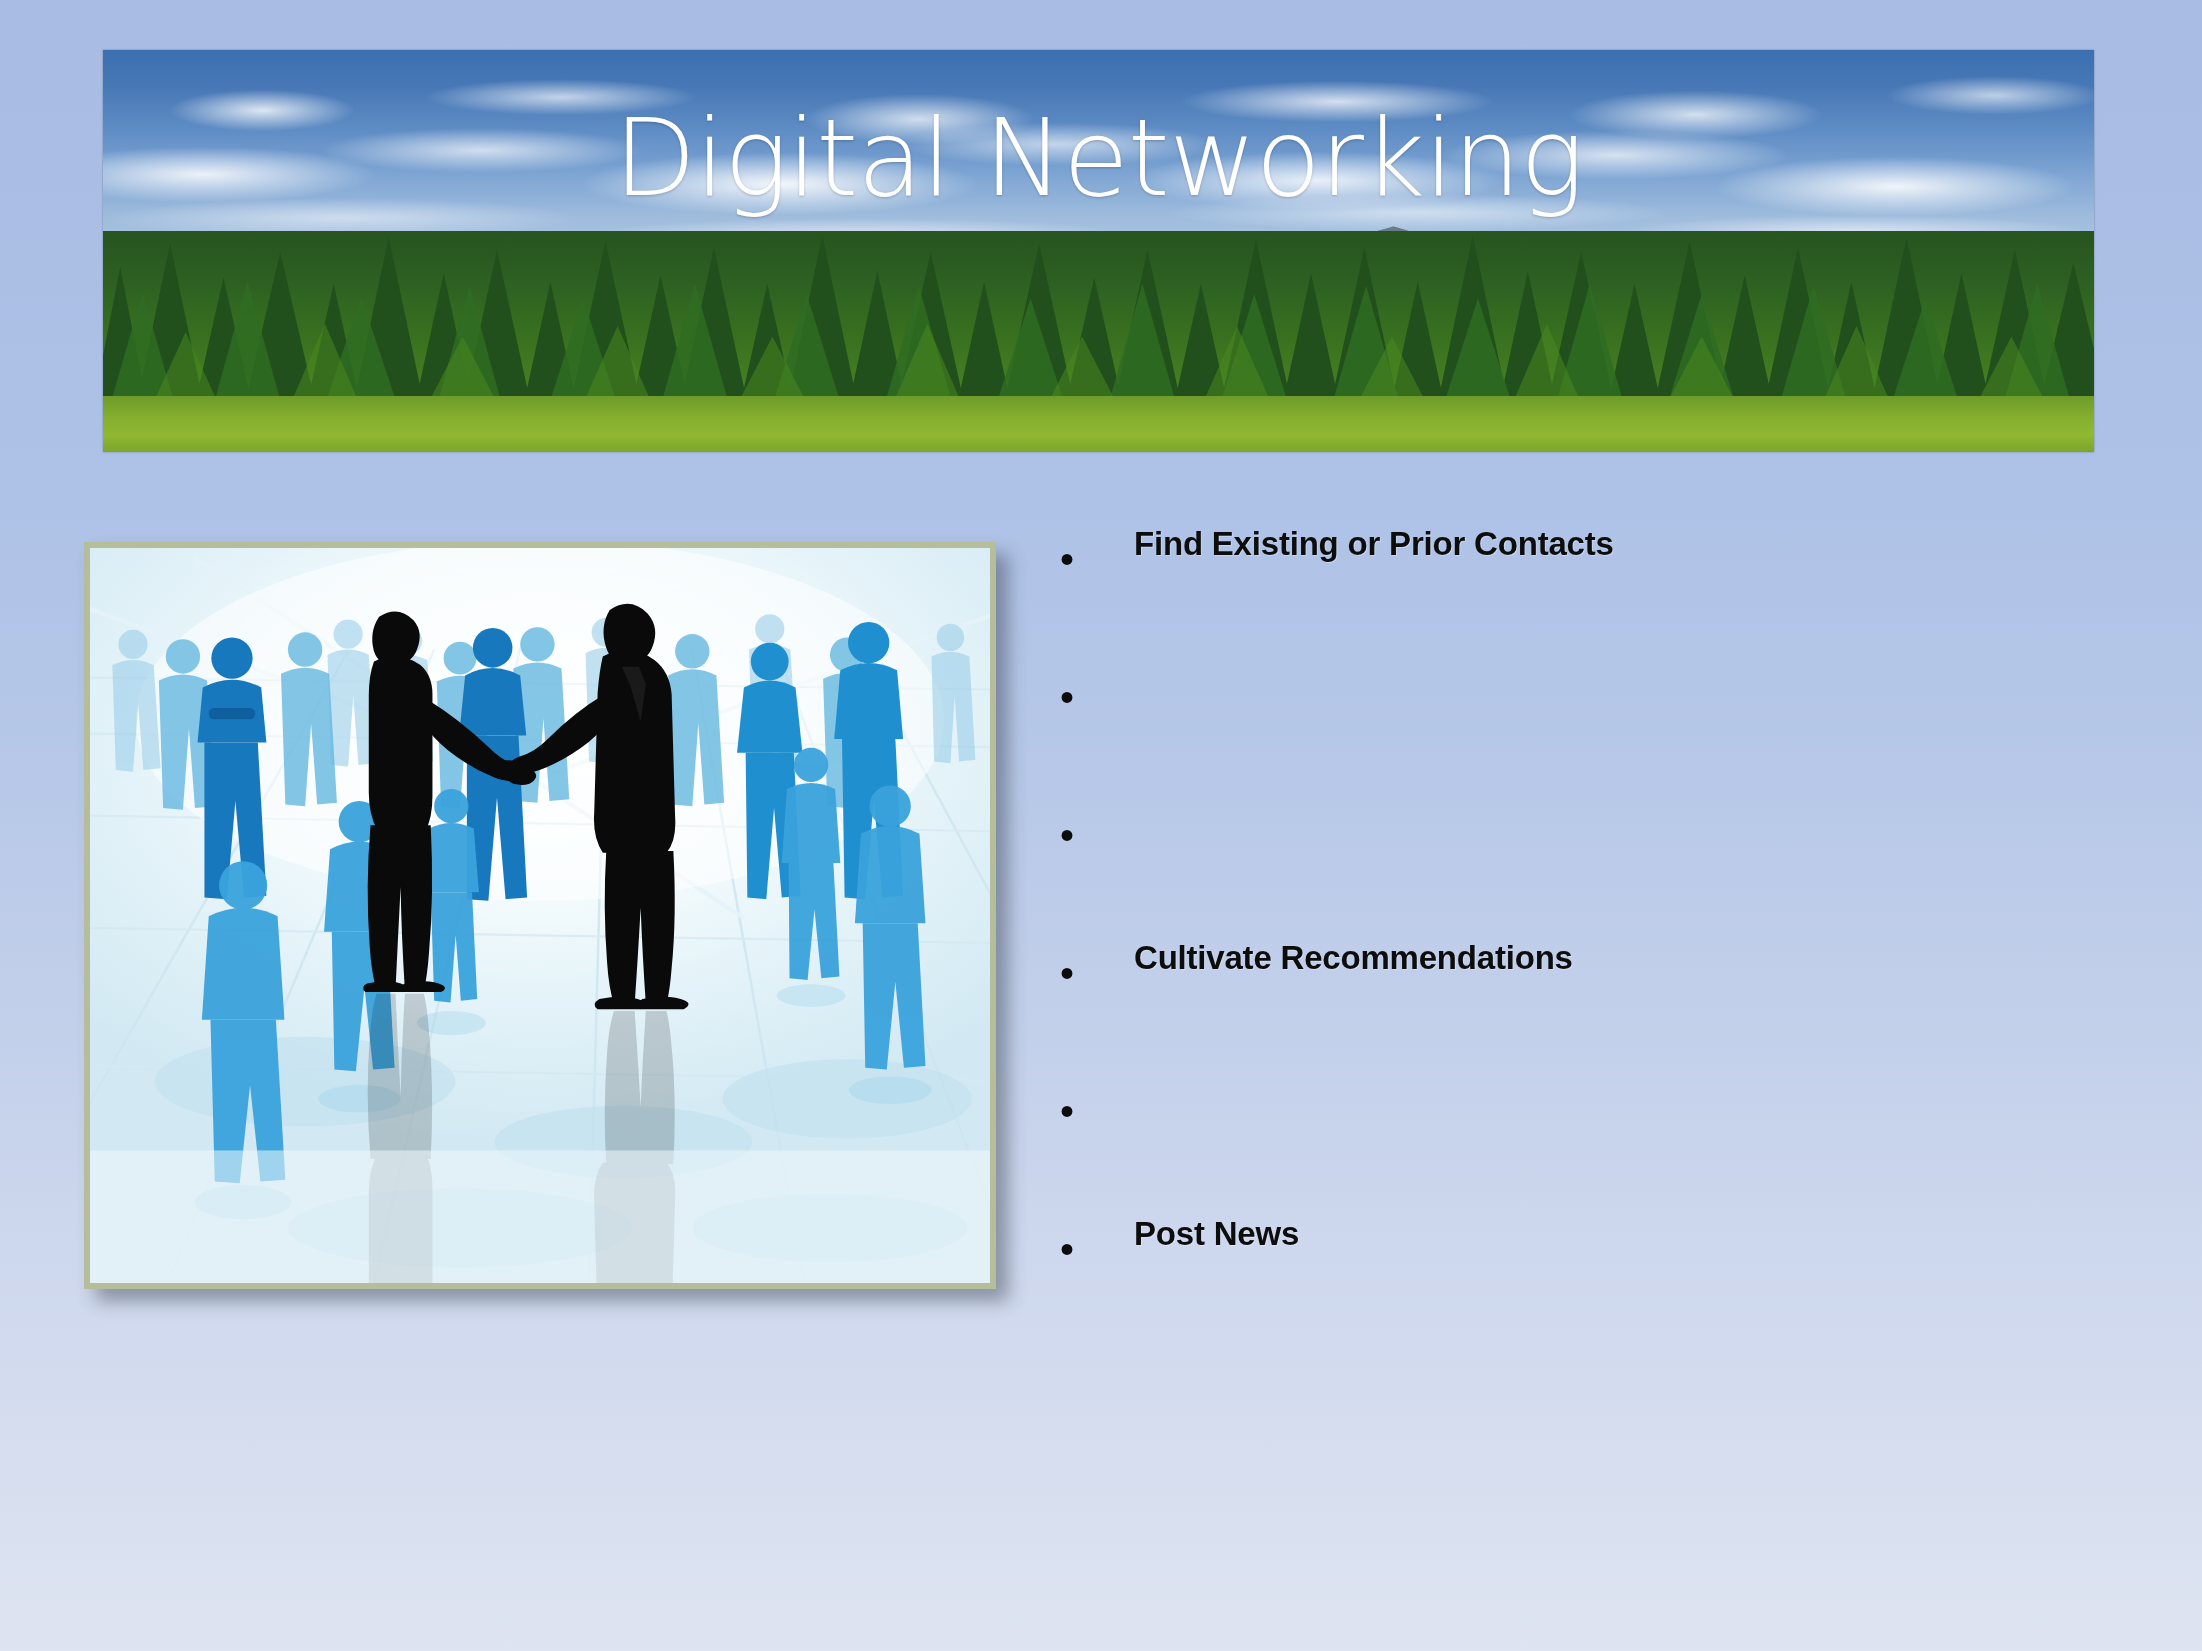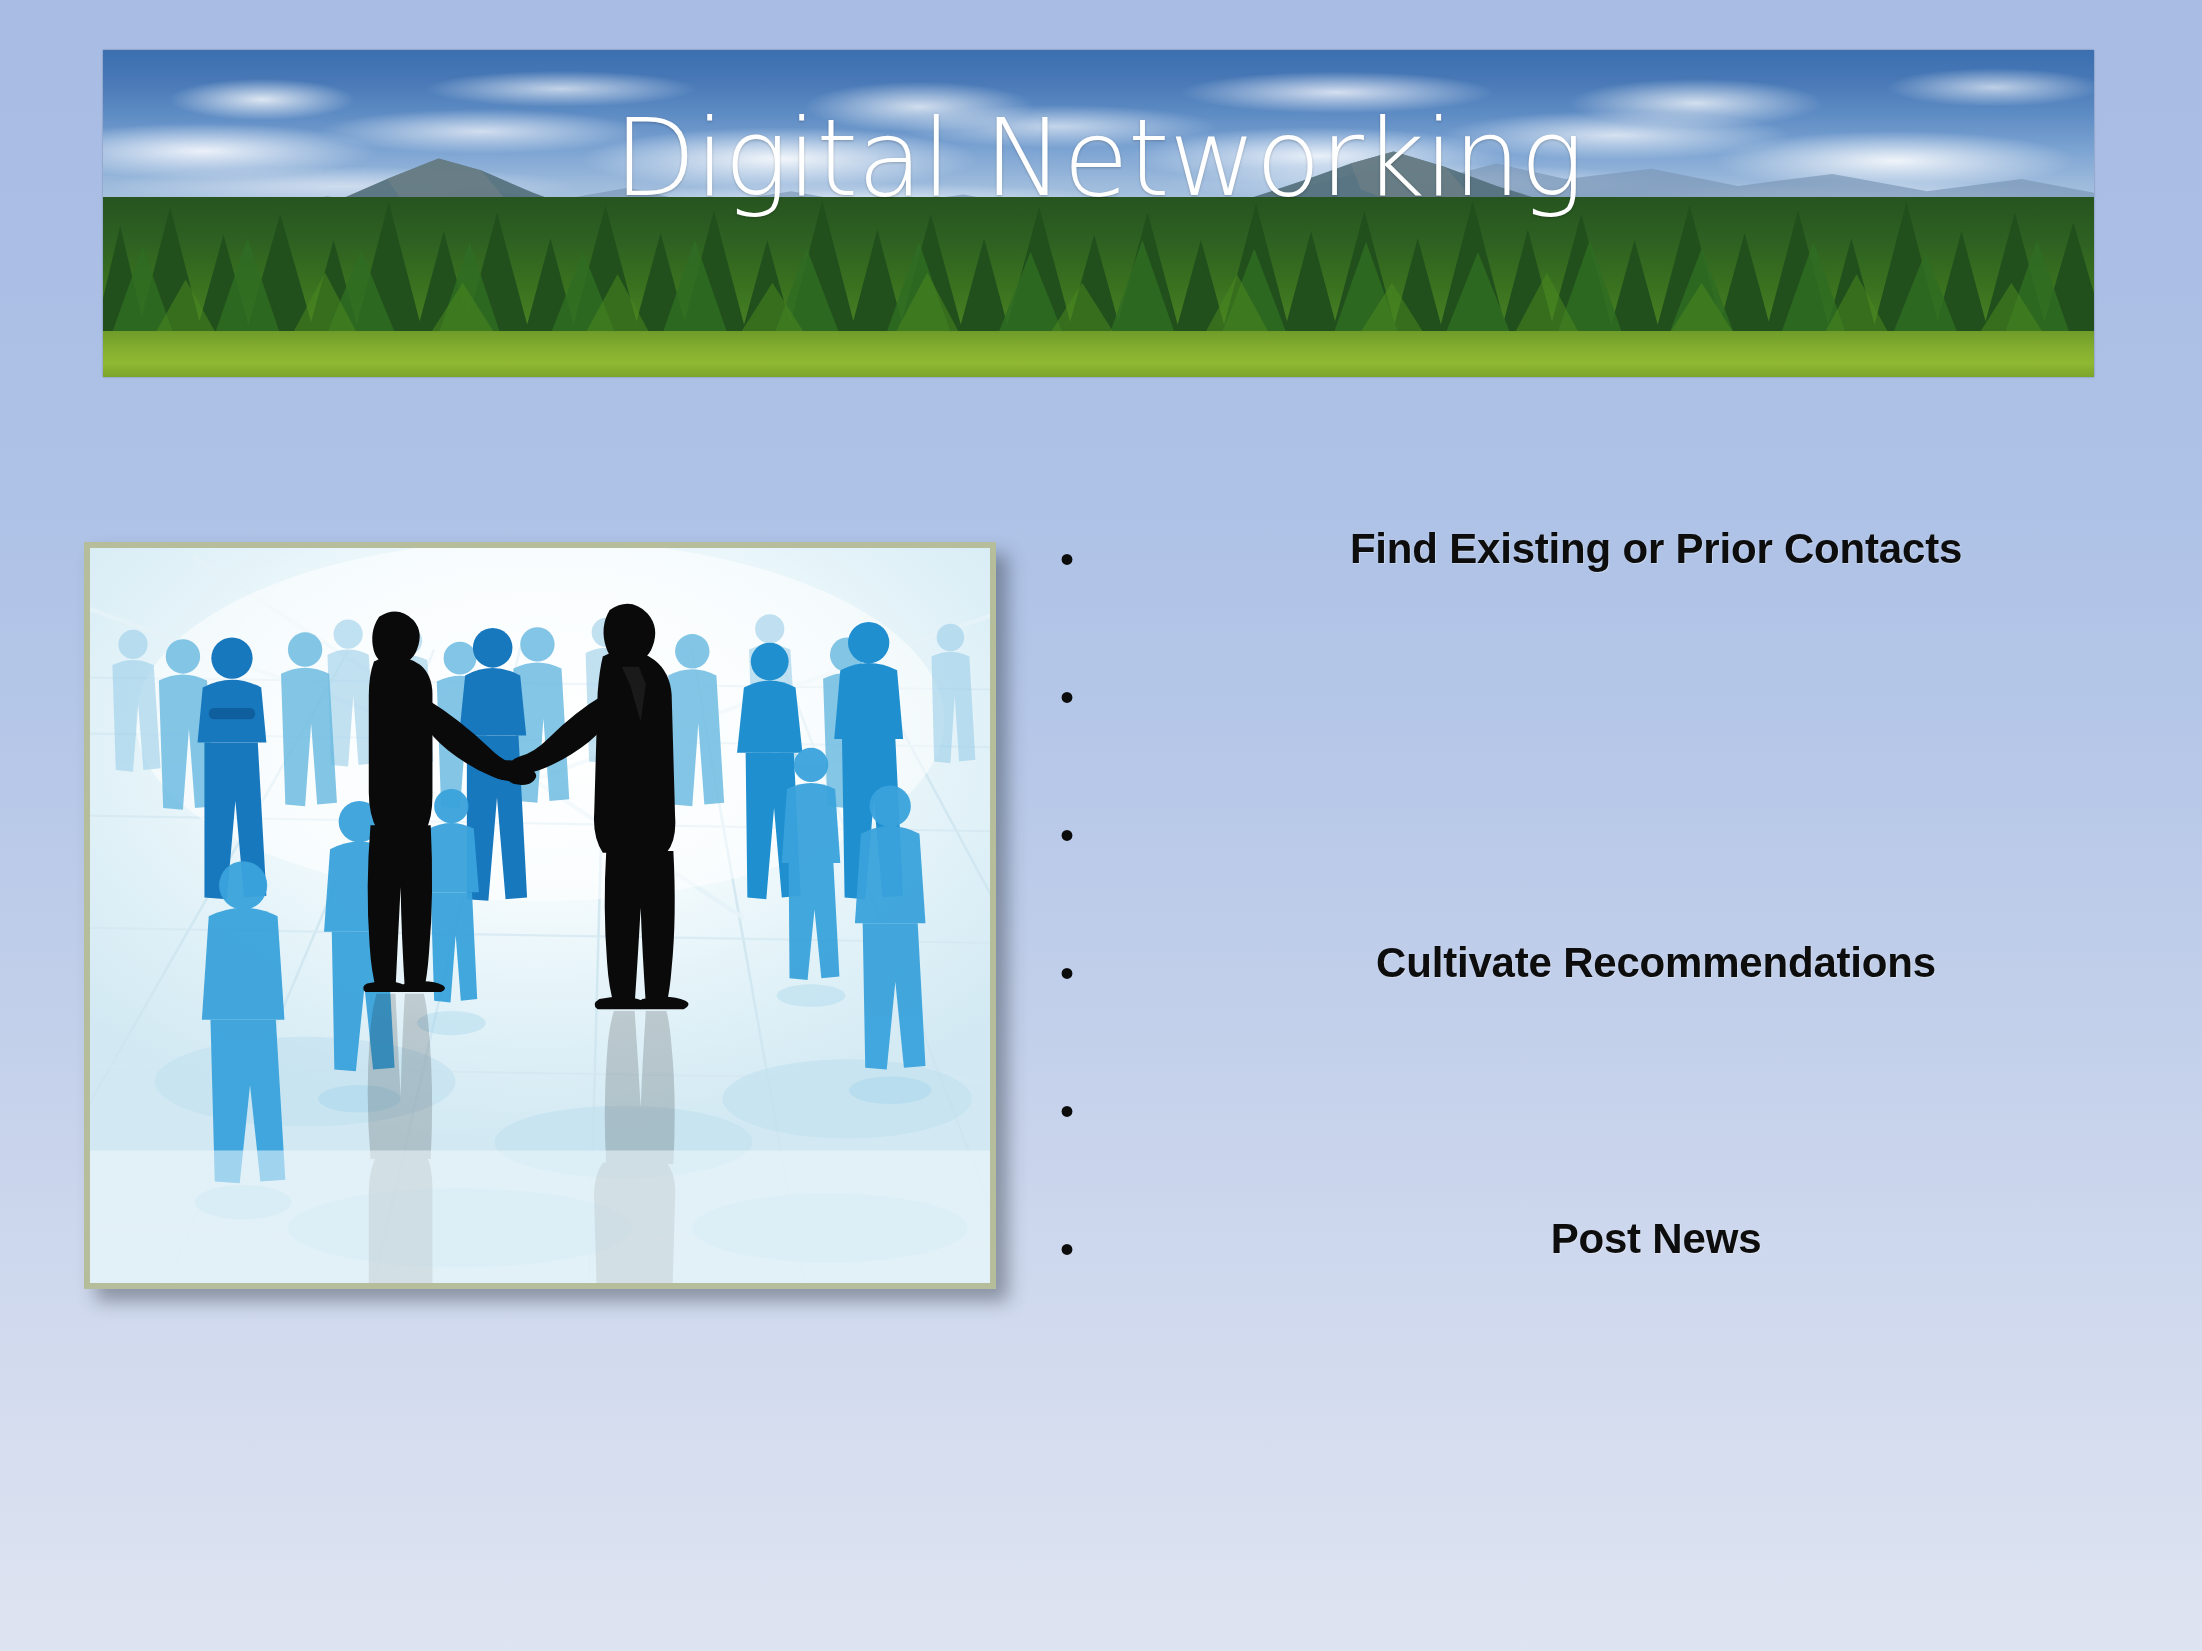--- a/index.html
+++ b/index.html
@@ -13,21 +13,21 @@
   #slide {
     position: relative;
     width: 2203px; height: 1652px;
     background: linear-gradient(to bottom, #a8bce4 0%, #aec2e7 30%, #b7c8e8 47%, #cdd7ed 75%, #dee4f1 100%);
   }
 
   
   #banner {
     position: absolute;
     left: 103px; top: 50px;
-    width: 1991px; height: 327px;
+    width: 1991px; height: 402px;
     overflow: hidden;
     box-shadow: 0 0 1.7px rgba(60,70,90,0.55);
   }
   .bz { position: absolute; left: 0; width: 100%; }
 
   
   .sky {
     top: 0; height: 58%;
     background: linear-gradient(to bottom,
       #3b6fb0 0%, #4878b6 16%, #5e8cc4 34%, #7ba3d2 52%, #9fbcdd 72%, #c3d3e4 100%);
@@ -134,28 +134,27 @@
   .bullet-dot {
     width: 19px;
     flex: 0 0 74px;
     color: #0c0c0c;
     font-size: 40px;
     line-height: 1;
     padding-top: 12px;
   }
   .bullet-text {
     flex: 1 1 auto;
-    font-size: 42px;
+    font-size: 33px;
     font-weight: bold;
     color: #0d0d0d;
     line-height: 1.05;
     white-space: nowrap;
     letter-spacing: -0.2px;
     text-shadow: 0.9px 0.9px 0 rgba(255,255,255,0.30);
-    text-align: center;
   }
 </style>
 </head>
 <body>
 
 <div id="slide">
 
   <div id="banner">
 
     <div class="bz sky"></div>

